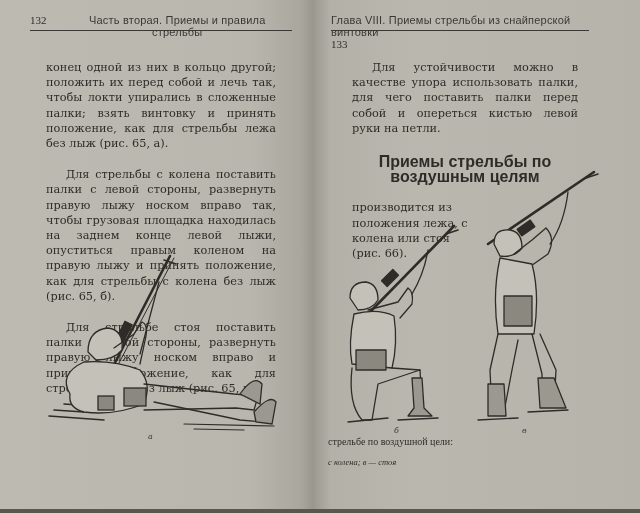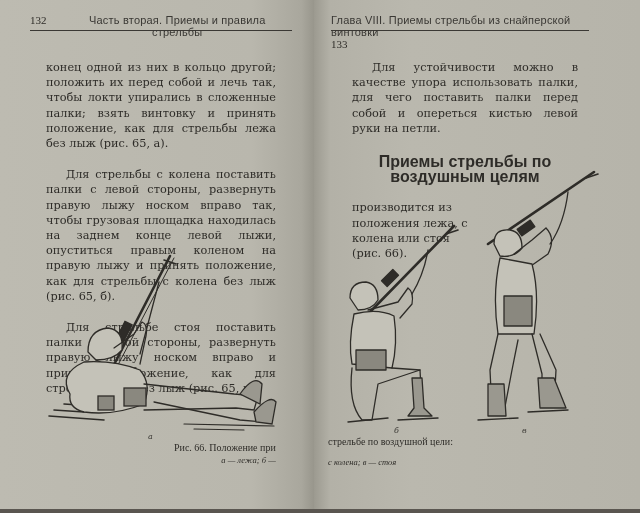--- a/index.html
+++ b/index.html
@@ -114,24 +114,20 @@
           <path d="M100 140 L190 150 L214 152 L210 166 L192 164 L100 166"></path>
           <path d="M110 158 L196 176 L220 178 L224 166"></path>
 
           <path d="M196 150 Q210 130 218 140 L216 160 Z" fill="#9a988f"></path>
           <path d="M210 168 Q226 150 232 158 L228 180 L212 178 Z" fill="#9a988f"></path>
         </g>
       </svg>
       <span class="fig-label" style="left:104px; top:188px;">а</span>
     </div>
 
-    <div class="caption" style="left:174px; top:442px;">
-      <div>Рис. 66. Положение при</div>
-      <div class="caption-sub" style="text-align:right; margin-top:2px;">а — лежа; б —</div>
-    </div>
   </div>
 
   <div class="page right">
     <div class="running-head">
       <span class="rh-text">Глава VIII. Приемы стрельбы из снайперской винтовки</span>
       <span class="folio">133</span>
     </div>
 
     <div class="text">
       <p class="para">Для устойчивости можно в качестве упора использовать палки, для чего поставить палки перед собой и опереться кистью левой руки на петли.</p>

